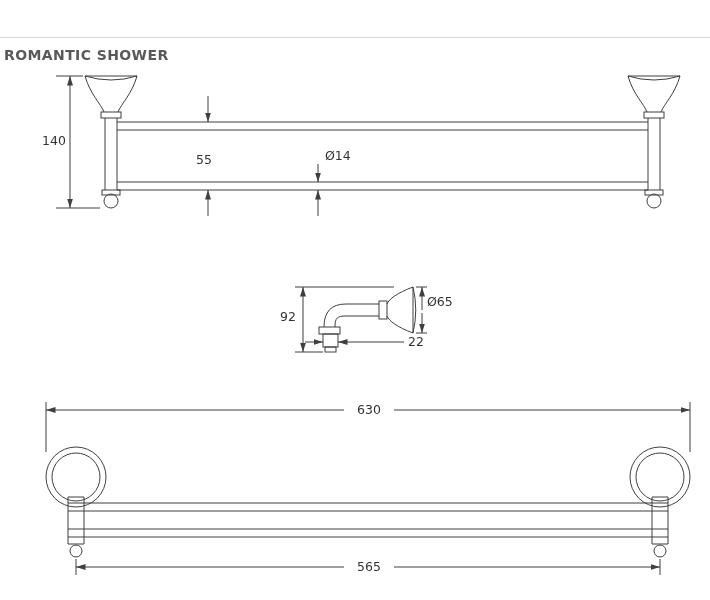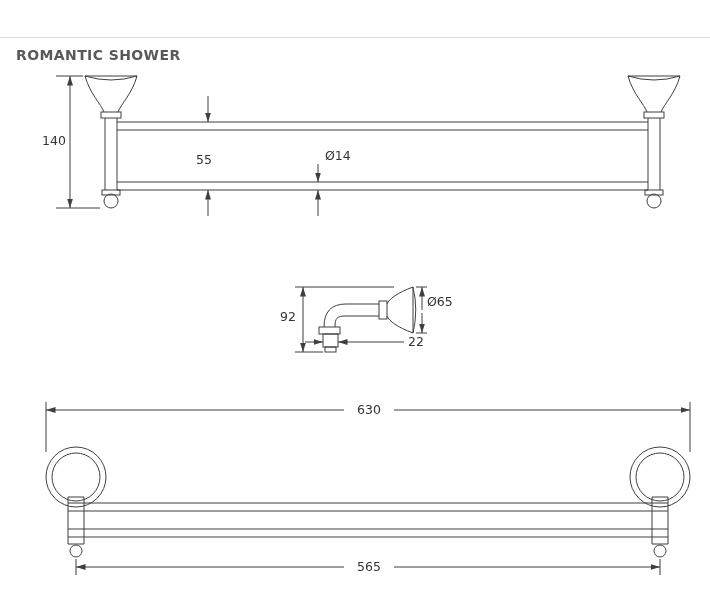--- a/index.html
+++ b/index.html
@@ -6,21 +6,21 @@
     --line:#3f3f3f;
     --dim-text:#333333;
     --title-text:#595959;
     --rule:#d9d9d9;
     --background:#ffffff;
   }
   *{margin:0;padding:0;box-sizing:border-box;}
   html,body{background:var(--background);}
   body{font-family:"DejaVu Sans","Liberation Sans",sans-serif;}
   .page{position:relative;width:710px;height:600px;background:var(--background);overflow:hidden;}
-  .title{position:absolute;left:16px;top:47px;font-size:14px;font-weight:bold;
+  .title{position:absolute;left:4px;top:47px;font-size:14px;font-weight:bold;
          letter-spacing:.4px;color:var(--title-text);white-space:nowrap;}
   svg.drawing{position:absolute;left:0;top:0;width:710px;height:600px;}
   .s line,.s path,.s rect,.s circle{stroke:var(--line);stroke-width:1;fill:none;}
   line.rule{stroke:var(--rule);stroke-width:1;}
   text{fill:var(--dim-text);font-family:"DejaVu Sans","Liberation Sans",sans-serif;font-size:12.5px;}
   marker path{fill:var(--line);stroke:none;}
 </style>
 </head>
 <body>
 

